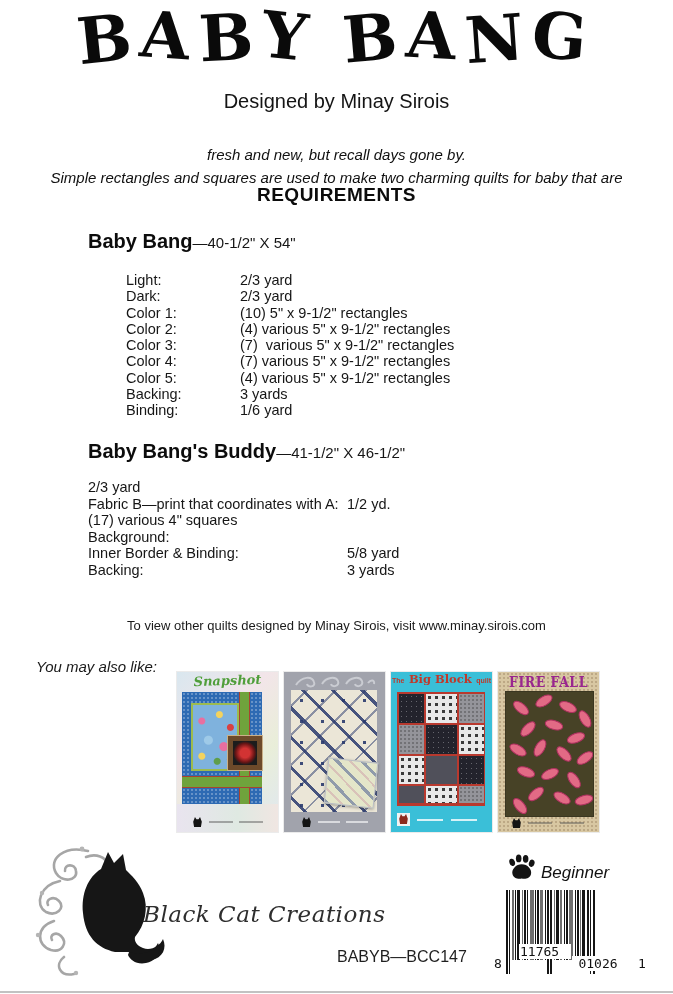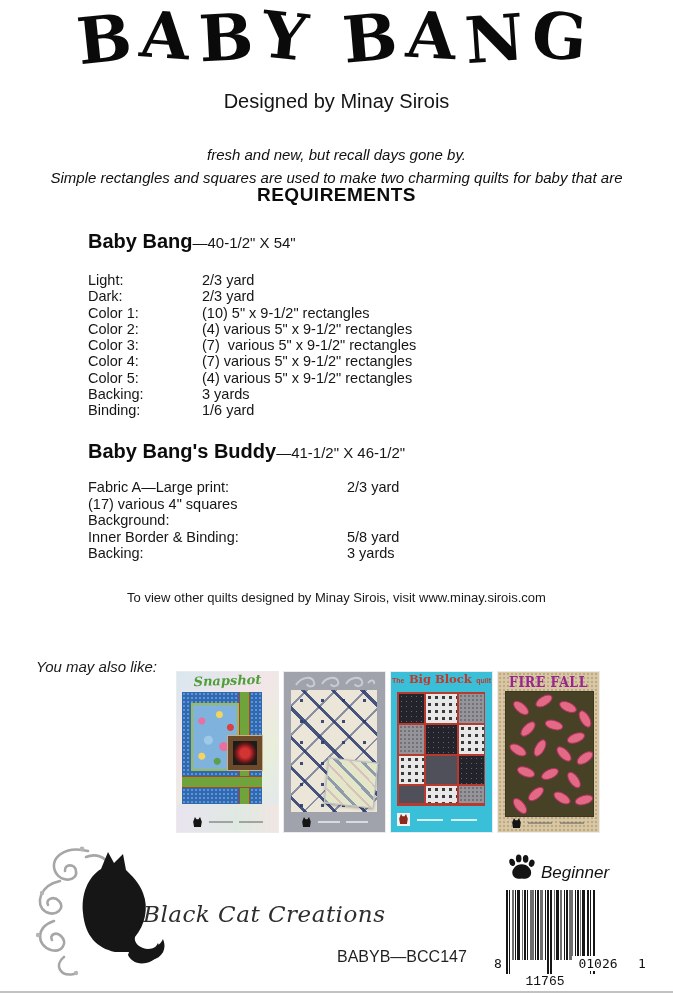--- a/index.html
+++ b/index.html
@@ -33,25 +33,25 @@
   
   .sec-head{position:absolute;left:88px;white-space:nowrap;}
   .sec-head .sec-name{font-weight:bold;font-size:20px;color:#0c0c0c;}
   .sec-head .sec-dims{font-size:15px;color:#161616;}
   .rows{position:absolute;left:88px;font-size:14.5px;color:#161616;}
   .rows .row{display:flex;line-height:16.3px;white-space:pre;}
   .rows.s1 .lbl{width:114px;flex:0 0 114px;}
   .rows.s2 .lbl{width:259px;flex:0 0 259px;}
   .rows .val{white-space:pre;}
   .sec1-head{top:230px;}
-  .rows.s1{top:272px;}
+  .rows.s1{top:272px;margin-left:38px;}
   .sec2-head{top:440px;}
   .rows.s2{top:479px;line-height:16.5px;}
   .rows.s2 .row{line-height:16.5px;}
-  .footer-note{position:absolute;top:590px;left:0;width:100%;text-align:center;font-size:13px;color:#1a1a1a;}
+  .footer-note{position:absolute;top:618px;left:0;width:100%;text-align:center;font-size:13px;color:#1a1a1a;}
   .also-label{position:absolute;top:658px;left:36px;font-style:italic;font-size:15px;color:#1a1a1a;}
   
   .thumbs{position:absolute;top:672px;left:177px;display:flex;gap:6px;}
   .card{position:relative;width:101px;height:160px;overflow:hidden;box-shadow:0 0 0 1px rgba(0,0,0,.08);}
   .mini-cat{position:absolute;width:9px;height:10px;background:#141414;
     clip-path:polygon(12% 100%,2% 48%,22% 0,38% 22%,62% 22%,78% 0,98% 48%,88% 100%);}
   .tiny-line{position:absolute;height:2px;background:rgba(80,80,80,.45);}
   
   .card1{background:linear-gradient(135deg,#d9e7ef 0%,#f2e5e9 35%,#e9eed9 65%,#dfe7f2 100%);}
   .card1 .c-title{position:absolute;top:1px;left:0;width:100%;text-align:center;
@@ -121,21 +121,21 @@
   .brand-url{position:absolute;left:94px;top:960px;font-size:17px;color:#262626;}
   .sku{position:absolute;left:337px;top:948px;font-size:16px;color:#1f1f1f;}
   .paw{position:absolute;left:507px;top:854px;}
   .skill{position:absolute;left:541px;top:863px;font-style:italic;font-size:17px;color:#111;}
   .barcode{position:absolute;left:506px;top:890px;width:130px;height:88px;}
   .bars{display:flex;align-items:flex-start;height:84px;}
   .bar{flex:0 0 auto;height:70px;}
   .bar.tall{height:84px;}
   .bc-digit{position:absolute;font-family:"DejaVu Sans Mono",monospace;font-size:13px;color:#111;background:#fff;padding:0 1px;}
   .bc-left{left:-13px;top:66px;}
-  .bc-g1{left:13px;top:84px;width:50px;text-align:center;font-family:Liberation Mono, monospace;}
+  .bc-g1{left:13px;top:54px;width:50px;text-align:left;}
   .bc-g2{left:66px;top:66px;width:50px;text-align:center;}
   .bc-right{left:131px;top:66px;}
   .bottom-line{position:absolute;left:0;top:991px;width:100%;height:2px;background:#c2c2c2;}
 </style>
 </head>
 <body>
 
 <div class="page">
 
   <div class="title" id="title-letters"><span class="tl">B</span><span class="tl">A</span><span class="tl">B</span><span class="tl">Y</span><span class="tl sp">&nbsp;</span><span class="tl">B</span><span class="tl">A</span><span class="tl">N</span><span class="tl">G</span></div>
@@ -161,21 +161,22 @@
     <div class="row"><span class="lbl">Color 4:</span><span class="val">(7) various 5" x 9-1/2" rectangles</span></div>
     <div class="row"><span class="lbl">Color 5:</span><span class="val">(4) various 5" x 9-1/2" rectangles</span></div>
     <div class="row"><span class="lbl">Backing:</span><span class="val">3 yards</span></div>
     <div class="row"><span class="lbl">Binding:</span><span class="val">1/6 yard</span></div>
   </div>
 
   <div class="sec-head sec2-head">
     <span class="sec-name">Baby Bang's Buddy</span><span class="sec-dims">—41-1/2" X 46-1/2"</span>
   </div>
   <div class="rows s2">
-    <div class="row"><span class="lbl">Fabric A—Large print:</span><span class="val">2/3 yard</span></div>
+    <div class="row"><span class="val">2/3 yard</span></div>
+    <div class="row"><span class="lbl">Fabric B—print that coordinates with A:</span><span class="val">1/2 yd.</span></div>
     <div class="row"><span class="lbl">(17) various 4" squares</span><span class="val"></span></div>
     <div class="row"><span class="lbl">Background:</span></div>
     <div class="row"><span class="lbl">Inner Border &amp; Binding:</span><span class="val">5/8 yard</span></div>
     <div class="row"><span class="lbl">Backing:</span><span class="val">3 yards</span></div>
   </div>
 
   <div class="footer-note">To view other quilts designed by Minay Sirois, visit www.minay.sirois.com</div>
 
   <div class="also-label">You may also like:</div>
 

